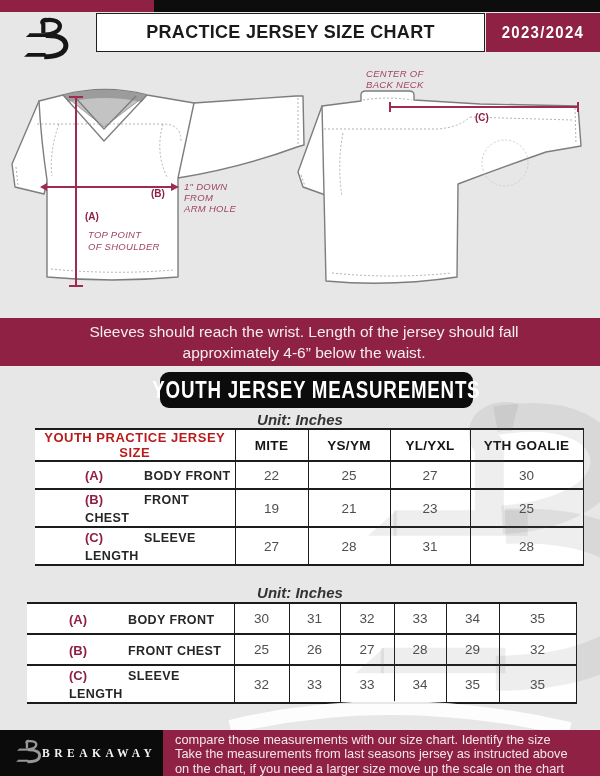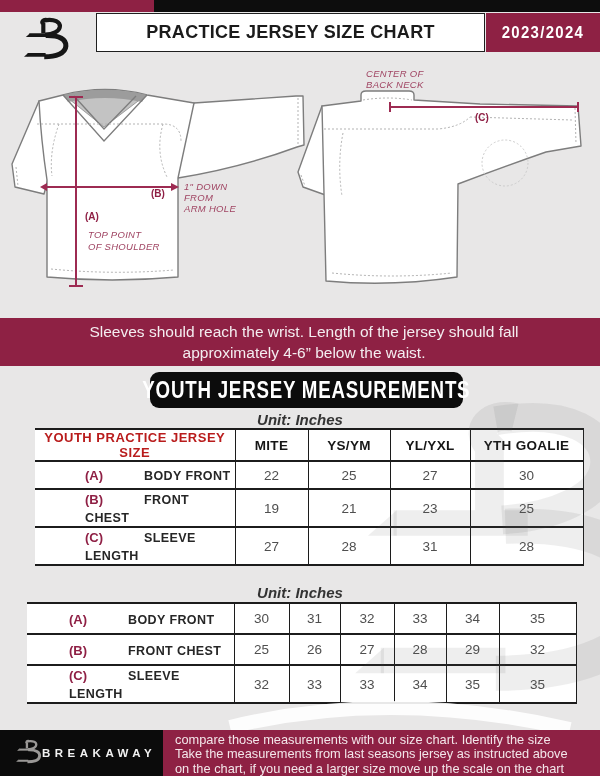--- a/index.html
+++ b/index.html
@@ -33,21 +33,21 @@
         font-family:"Liberation Sans",sans-serif;}
 
   
   .notice{left:0;top:318px;width:600px;height:48px;background:#8E2144;display:flex;flex-direction:column;
           align-items:center;justify-content:center;z-index:1;}
   .notice div{color:#f4edf0;font-size:15.5px;line-height:21px;white-space:nowrap;margin-left:8px;}
 
   
   .banner{background:#0c0c0c;border-radius:9px;display:flex;align-items:center;justify-content:center;z-index:2;}
   .banner span{color:#fff;font-size:24px;font-weight:bold;letter-spacing:1px;transform:scaleX(.78);white-space:nowrap;}
-  .banner-youth{left:150px;top:372px;width:313px;height:36px;}
+  .banner-youth{left:160px;top:372px;width:313px;height:36px;}
   .banner-adult{left:142px;top:544px;width:313px;height:36px;}
   .unit{left:0;width:600px;text-align:center;font-style:italic;font-weight:600;font-size:15px;color:#333;z-index:2;}
   .unit-youth{top:411px;}
   .unit-adult{top:584px;}
 
   
   .mtable{border-collapse:collapse;table-layout:fixed;background:#fff;border-top:2px solid #1c1c1c;z-index:1;}
   .mtable tr{border-bottom:2px solid #1c1c1c;}
   .mtable td,.mtable th{padding:0;margin:0;vertical-align:middle;}
   .mtable .v{border-left:1.5px solid #1c1c1c;text-align:center;}
@@ -65,21 +65,21 @@
   .rlab{font-size:12.5px;color:#262626;letter-spacing:.4px;font-weight:600;padding-left:32px;}
   .val{font-size:13.5px;color:#4f4f4f;}
 
   
   .watermark{left:0;top:0;z-index:3;pointer-events:none;}
 
   
   .footer-black{left:0;top:730px;width:163px;height:46px;background:#0b0b0b;z-index:4;
                 display:flex;align-items:center;}
   .logo-footer{width:26px;height:29px;color:#9a9896;margin-left:16px;}
-  .brand-name{color:#f2f2f2;font-size:11.5px;font-weight:bold;letter-spacing:4.5px;white-space:nowrap;}
+  .brand-name{color:#f2f2f2;font-size:11.5px;font-weight:bold;letter-spacing:4.5px;white-space:nowrap;font-family:Liberation Serif, serif;}
   .footer-maroon{left:163px;top:730px;width:437px;height:46px;background:#8E2144;z-index:4;
                  box-sizing:border-box;padding:2.5px 0 0 12px;}
   .footer-maroon div{color:#f3e6ea;font-size:12.8px;line-height:14.6px;white-space:nowrap;}
 </style>
 </head>
 <body>
 
 <svg width="0" height="0" style="position:absolute">
   <symbol id="logoB" viewBox="0 0 100 112">
     <g fill="none" stroke="currentColor">

